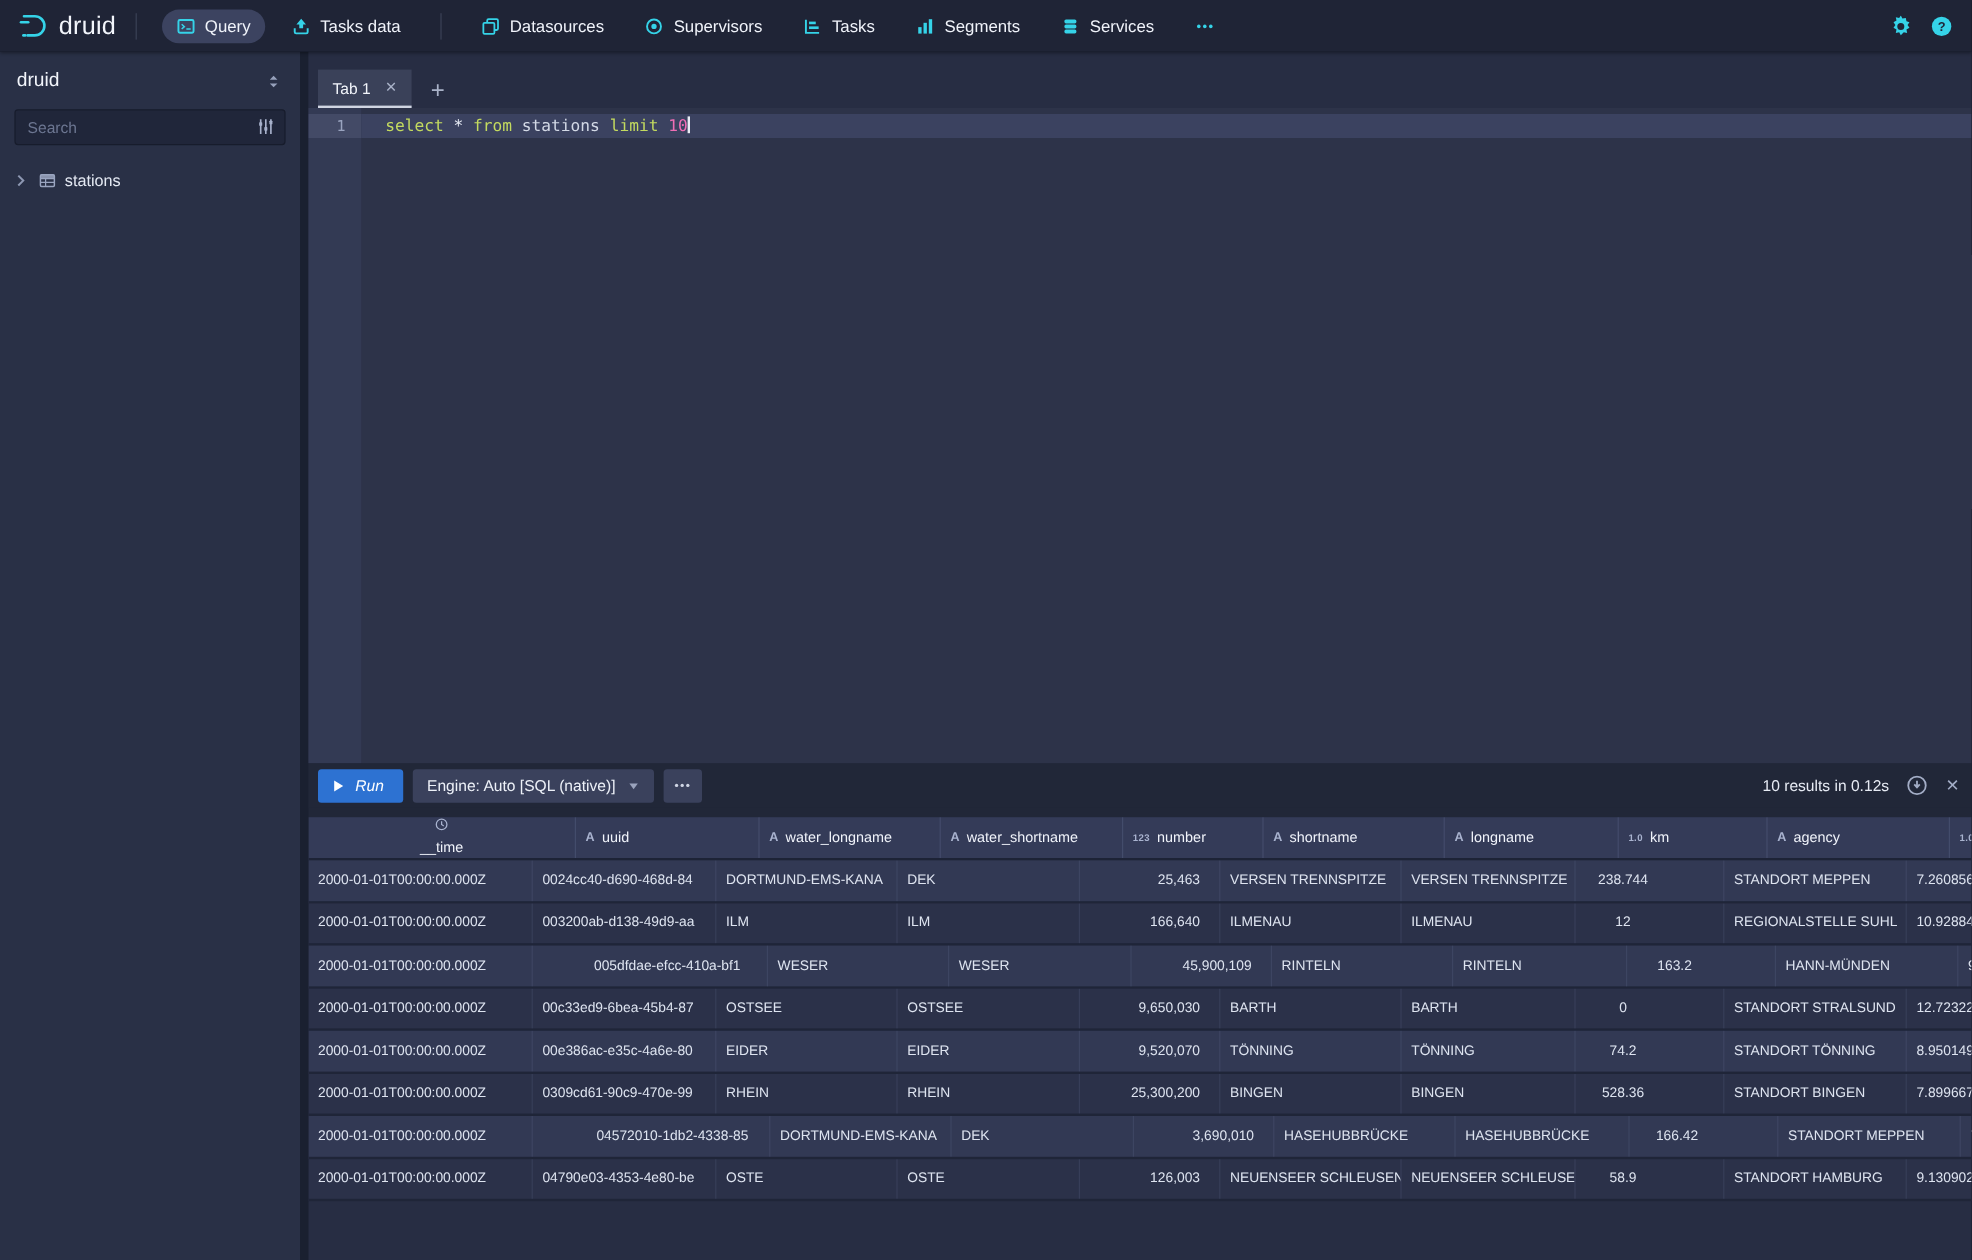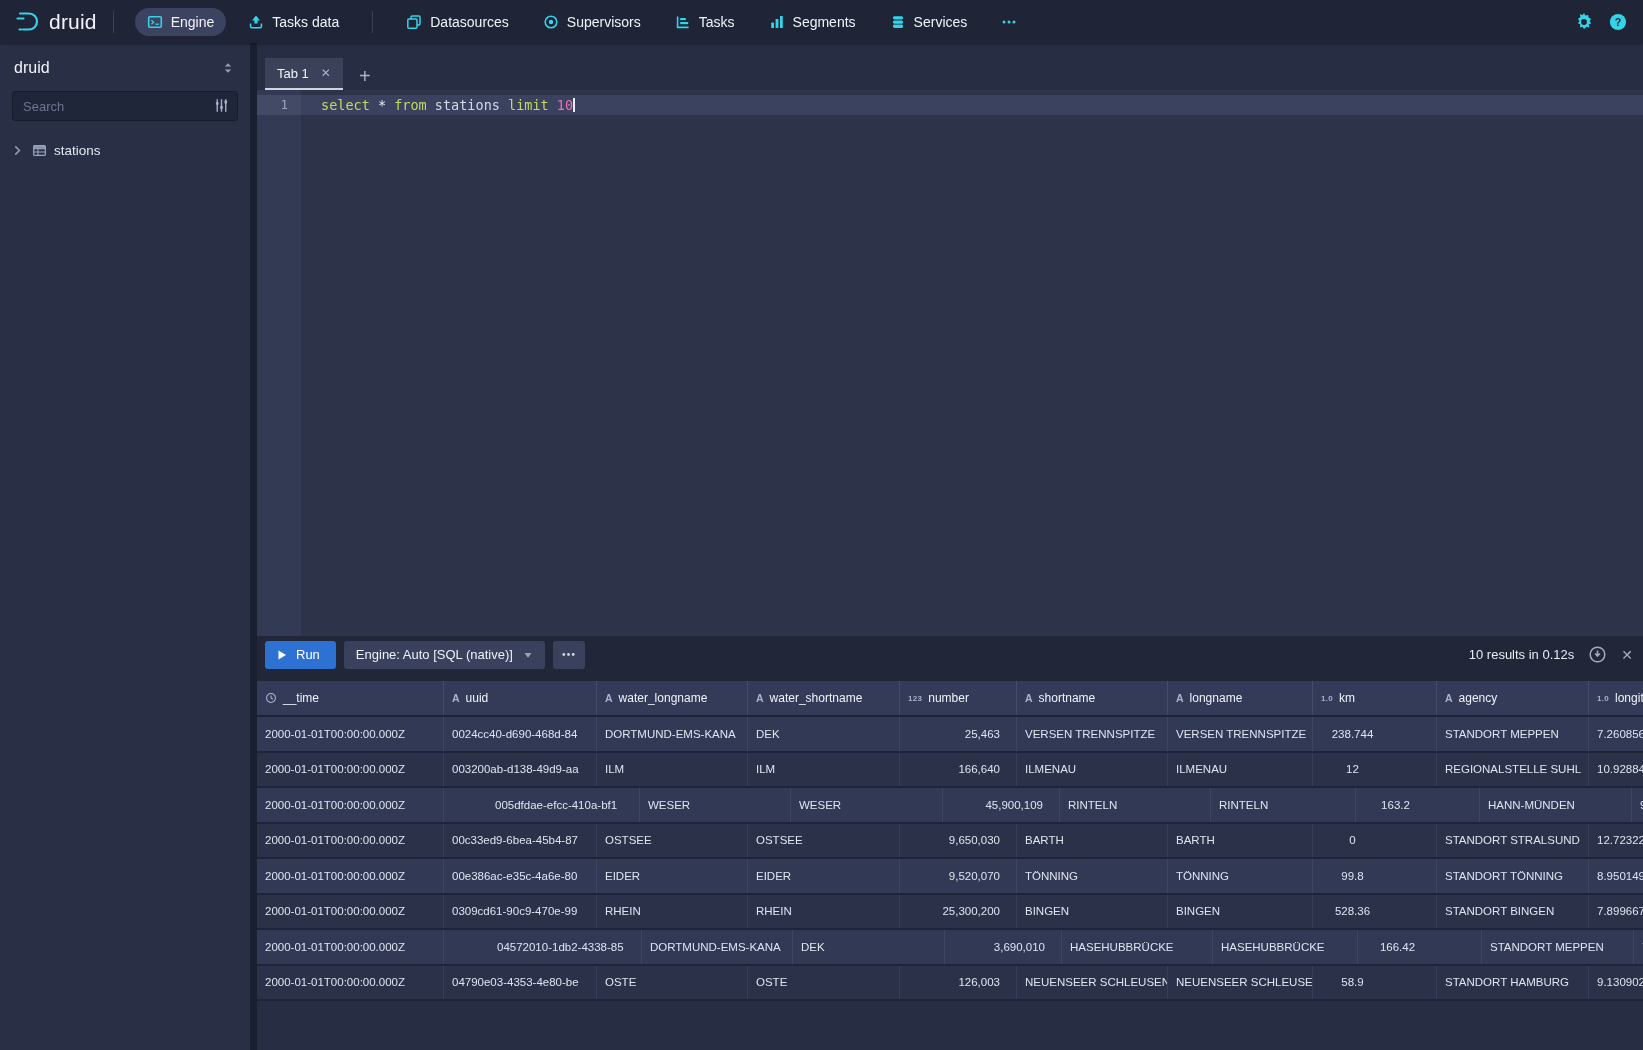--- a/index.html
+++ b/index.html
@@ -58,21 +58,21 @@
   .code-line .code-cell { flex:1; background:#3b4260; padding-left:20px; white-space:pre; }
   .tok-kw { color:#c3da5f; }
   .tok-pl { color:#e6eaf4; }
   .tok-id { color:#d3d9e6; }
   .tok-num { color:#ef6eb5; }
   .cursor { display:inline-block; width:1.5px; height:14px; background:#e8ecf4; vertical-align:-2px; }
 
   .runbar { height:37px; background:#212738; display:flex; align-items:center; padding:0 10px 0 8px; }
   .run-btn { height:28px; background:#2d72d2; border:none; border-radius:3px; color:#fff;
              font-size:13px; display:flex; align-items:center; gap:9px; padding:0 16px 0 12px;
-             cursor:pointer; font-family:"Liberation Sans",sans-serif; }
+             cursor:pointer; font-family:"Liberation Sans",sans-serif;font-style:italic; }
   .run-btn svg { width:10px; height:10px; }
   .engine-btn { height:28px; background:#3a415c; border:none; border-radius:3px; color:#edf1f8;
                 font-size:13px; display:flex; align-items:center; gap:10px; padding:0 12px;
                 margin-left:8px; cursor:pointer; font-family:"Liberation Sans",sans-serif; }
   .engine-btn svg { width:10px; height:10px; color:#9aa3bd; }
   .more-btn { height:28px; width:32px; background:#3a415c; border:none; border-radius:3px;
               color:#cfd5e4; display:flex; align-items:center; justify-content:center;
               margin-left:8px; cursor:pointer; }
   .more-btn svg { width:15px; height:15px; }
   .run-right { margin-left:auto; display:flex; align-items:center; gap:15px; }
@@ -119,21 +119,21 @@
   <div class="nav-divider"></div>
   <div class="nav-items" id="nav-items">
       <div class="nav-item active">
         <span class="nav-ico">
           <svg viewBox="0 0 16 16" style="width:16px;height:16px">
             <rect x="1.7" y="2.7" width="12.6" height="10.6" rx="1.2" fill="none" stroke="currentColor" stroke-width="1.6"></rect>
             <path d="M4.4 6.2l2.2 2-2.2 2" fill="none" stroke="currentColor" stroke-width="1.3"></path>
             <path d="M8.3 10.2h3.6" stroke="currentColor" stroke-width="1.3"></path>
           </svg>
         </span>
-        <span>Engine</span>
+        <span>Query</span>
       </div>
       <div class="nav-item">
         <span class="nav-ico">
           <svg viewBox="0 0 16 16" style="width:16px;height:16px">
             <path d="M8 1.6 12 6.4 H9.6 V9.6 H6.4 V6.4 H4 Z" fill="currentColor"></path>
             <path d="M2.6 9.6 v3 a1.2 1.2 0 0 0 1.2 1.2 h8.4 a1.2 1.2 0 0 0 1.2-1.2 v-3" fill="none" stroke="currentColor" stroke-width="1.6"></path>
           </svg>
         </span>
         <span>Tasks data</span>
       </div>
@@ -300,21 +300,21 @@
               <path d="M8.5 4.6v5M6.2 7.6l2.3 2.5 2.3-2.5" fill="none" stroke="currentColor" stroke-width="1.5"></path>
             </svg>
         </span>
         <span class="close-x">✕</span>
       </div>
     </div>
 
     <div class="results">
       <div class="rtable" id="rtable">
           <div class="tr thead">
-            <div class="th" style="width: 187px;">
+            <div class="th" style="width: 223px; flex-direction: column;">
               <span class="type-ico type-t">
                 <svg viewBox="0 0 16 16" style="width:12px;height:12px">
                   <circle cx="8" cy="8" r="5.9" fill="none" stroke="currentColor" stroke-width="1.4"></circle>
                   <path d="M8 4.6V8l2.4 1.7" fill="none" stroke="currentColor" stroke-width="1.4"></path>
                 </svg>
               </span>
               <span>__time</span>
             </div>
             <div class="th" style="width: 153px;">
               <span class="type-ico type-a">A</span>
@@ -402,21 +402,21 @@
             <div class="td" style="width: 120px;">12.723226</div>
           </div>
           <div class="tr row odd">
             <div class="td" style="width: 187px;">2000-01-01T00:00:00.000Z</div>
             <div class="td" style="width: 153px;">00e386ac-e35c-4a6e-80</div>
             <div class="td" style="width: 151px;">EIDER</div>
             <div class="td" style="width: 152px;">EIDER</div>
             <div class="td a-right" style="width: 117px;">9,520,070</div>
             <div class="td" style="width: 151px;">TÖNNING</div>
             <div class="td" style="width: 145px;">TÖNNING</div>
-            <div class="td a-center" style="width: 124px;">99.8</div>
+            <div class="td a-center" style="width: 124px;">74.2</div>
             <div class="td" style="width: 152px;">STANDORT TÖNNING</div>
             <div class="td" style="width: 120px;">8.950149</div>
           </div>
           <div class="tr row even">
             <div class="td" style="width: 187px;">2000-01-01T00:00:00.000Z</div>
             <div class="td" style="width: 153px;">0309cd61-90c9-470e-99</div>
             <div class="td" style="width: 151px;">RHEIN</div>
             <div class="td" style="width: 152px;">RHEIN</div>
             <div class="td a-right" style="width: 117px;">25,300,200</div>
             <div class="td" style="width: 151px;">BINGEN</div>

